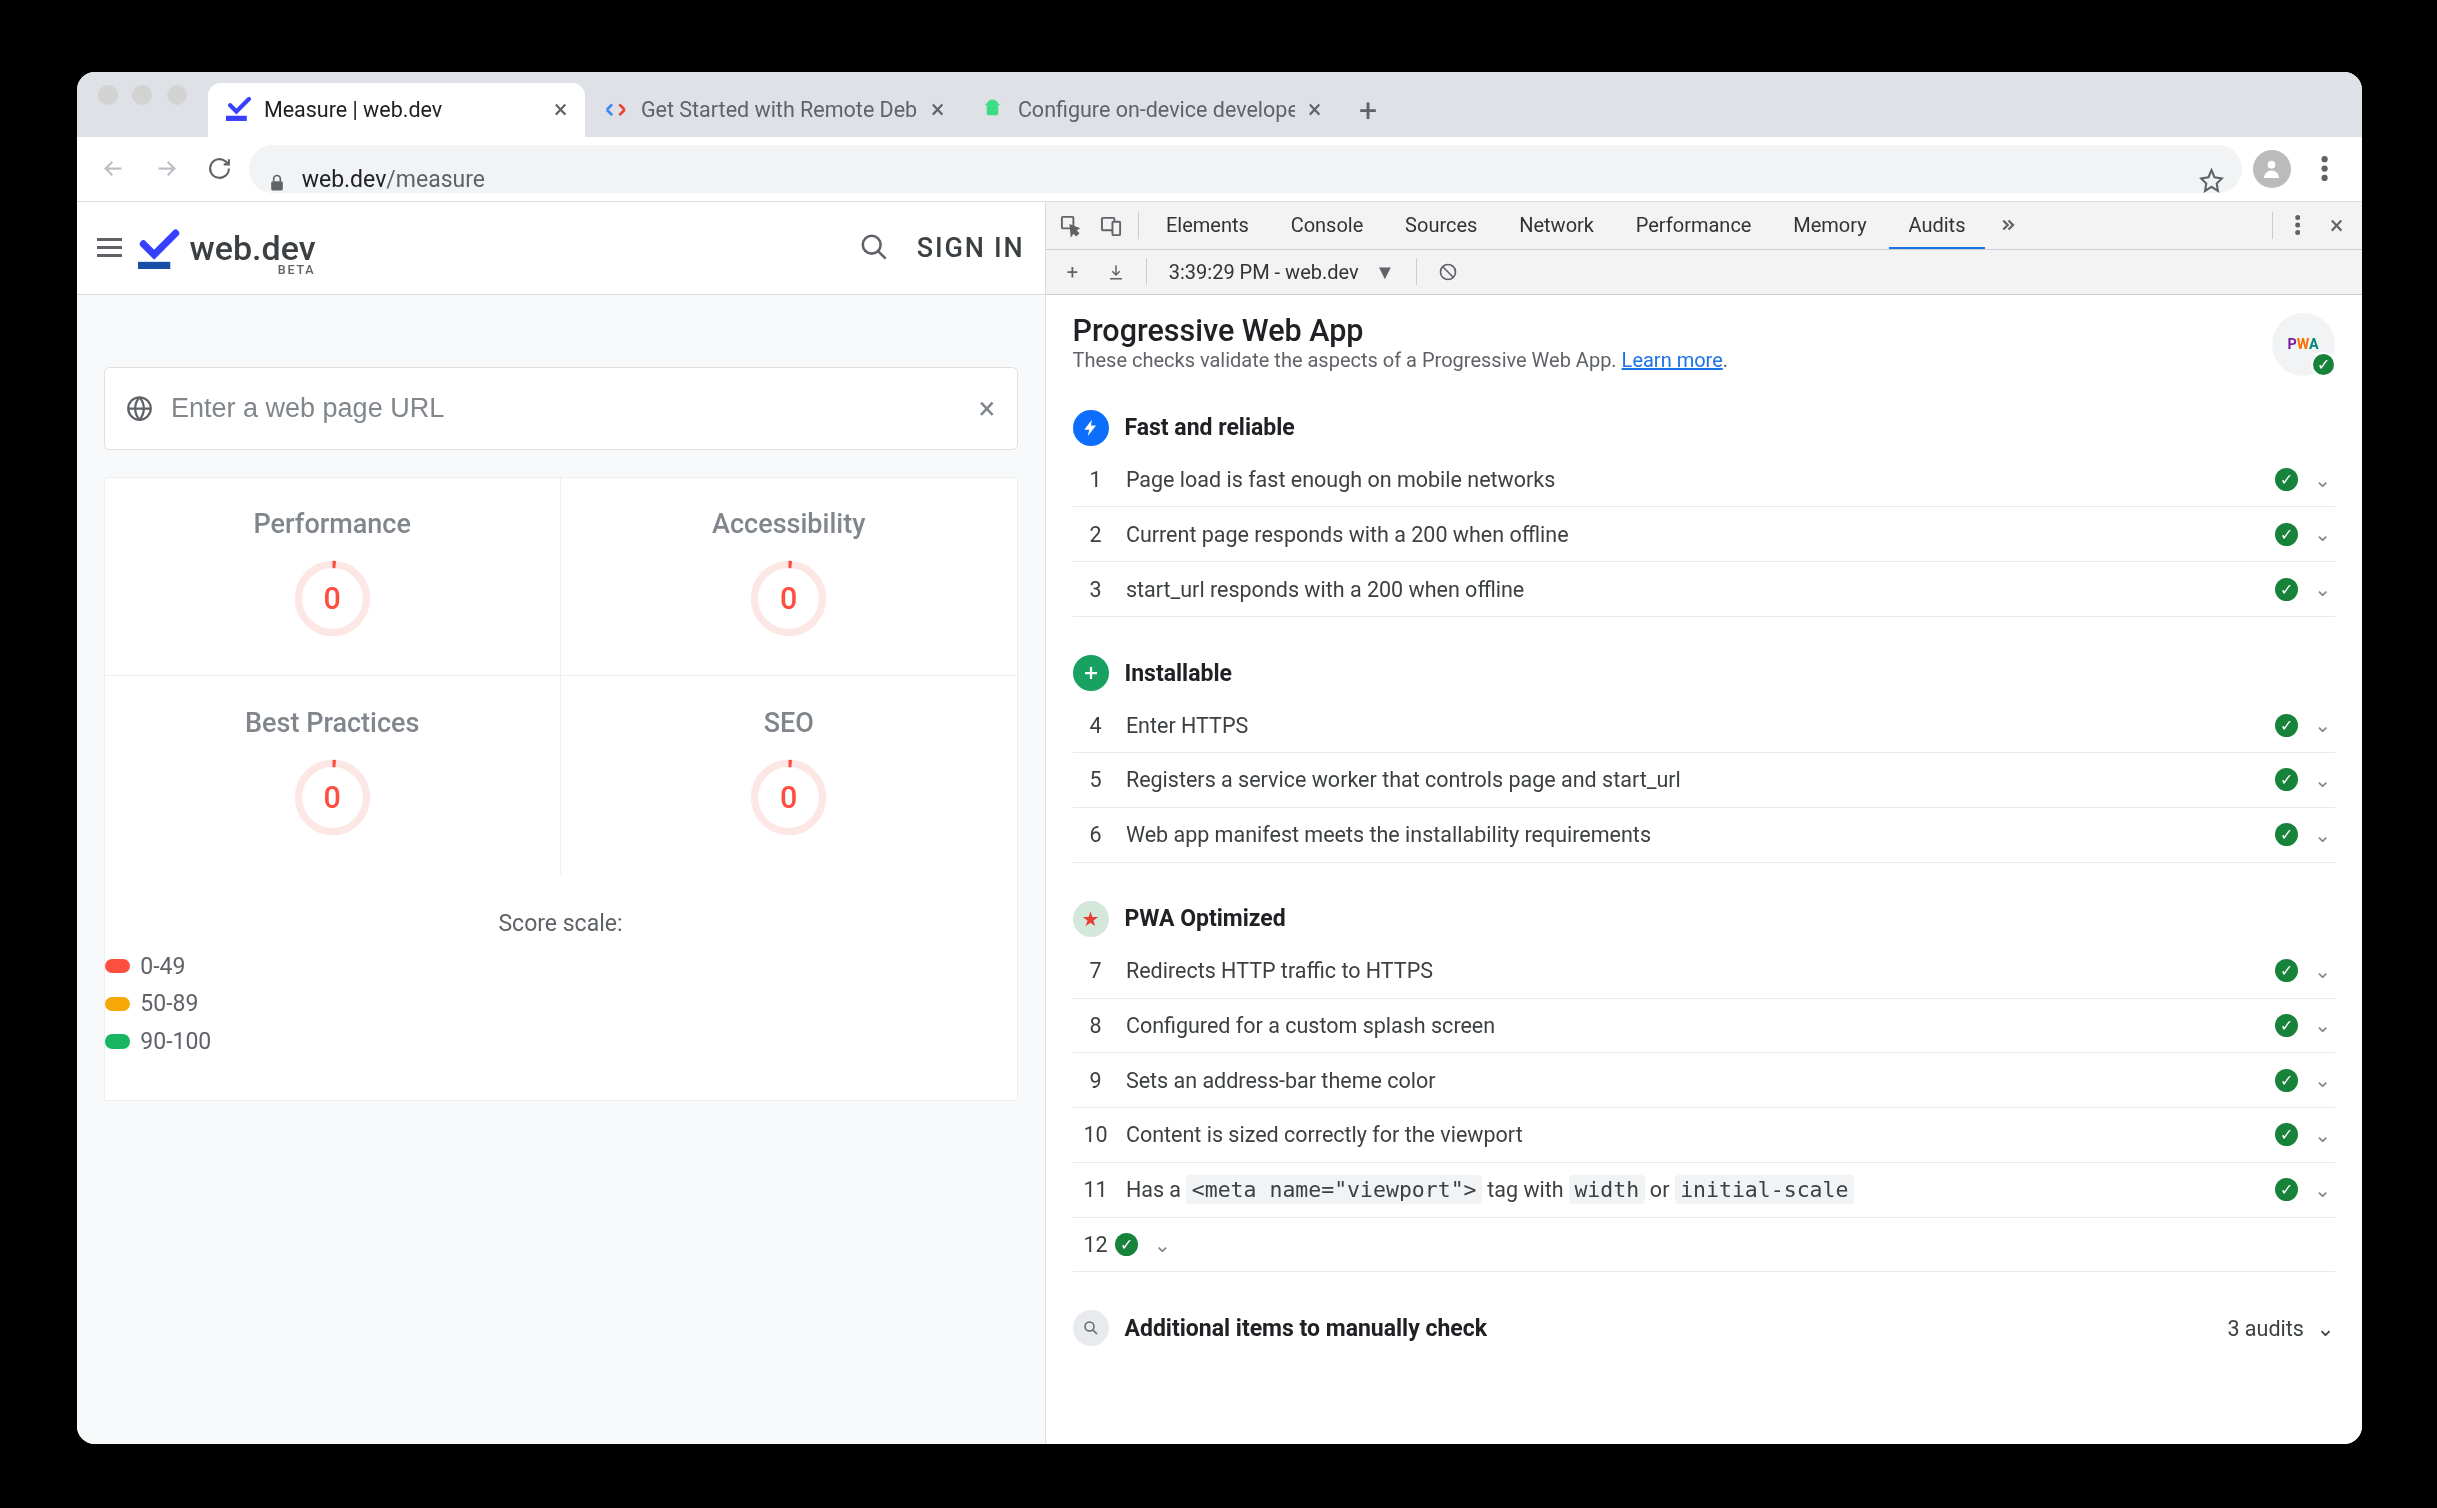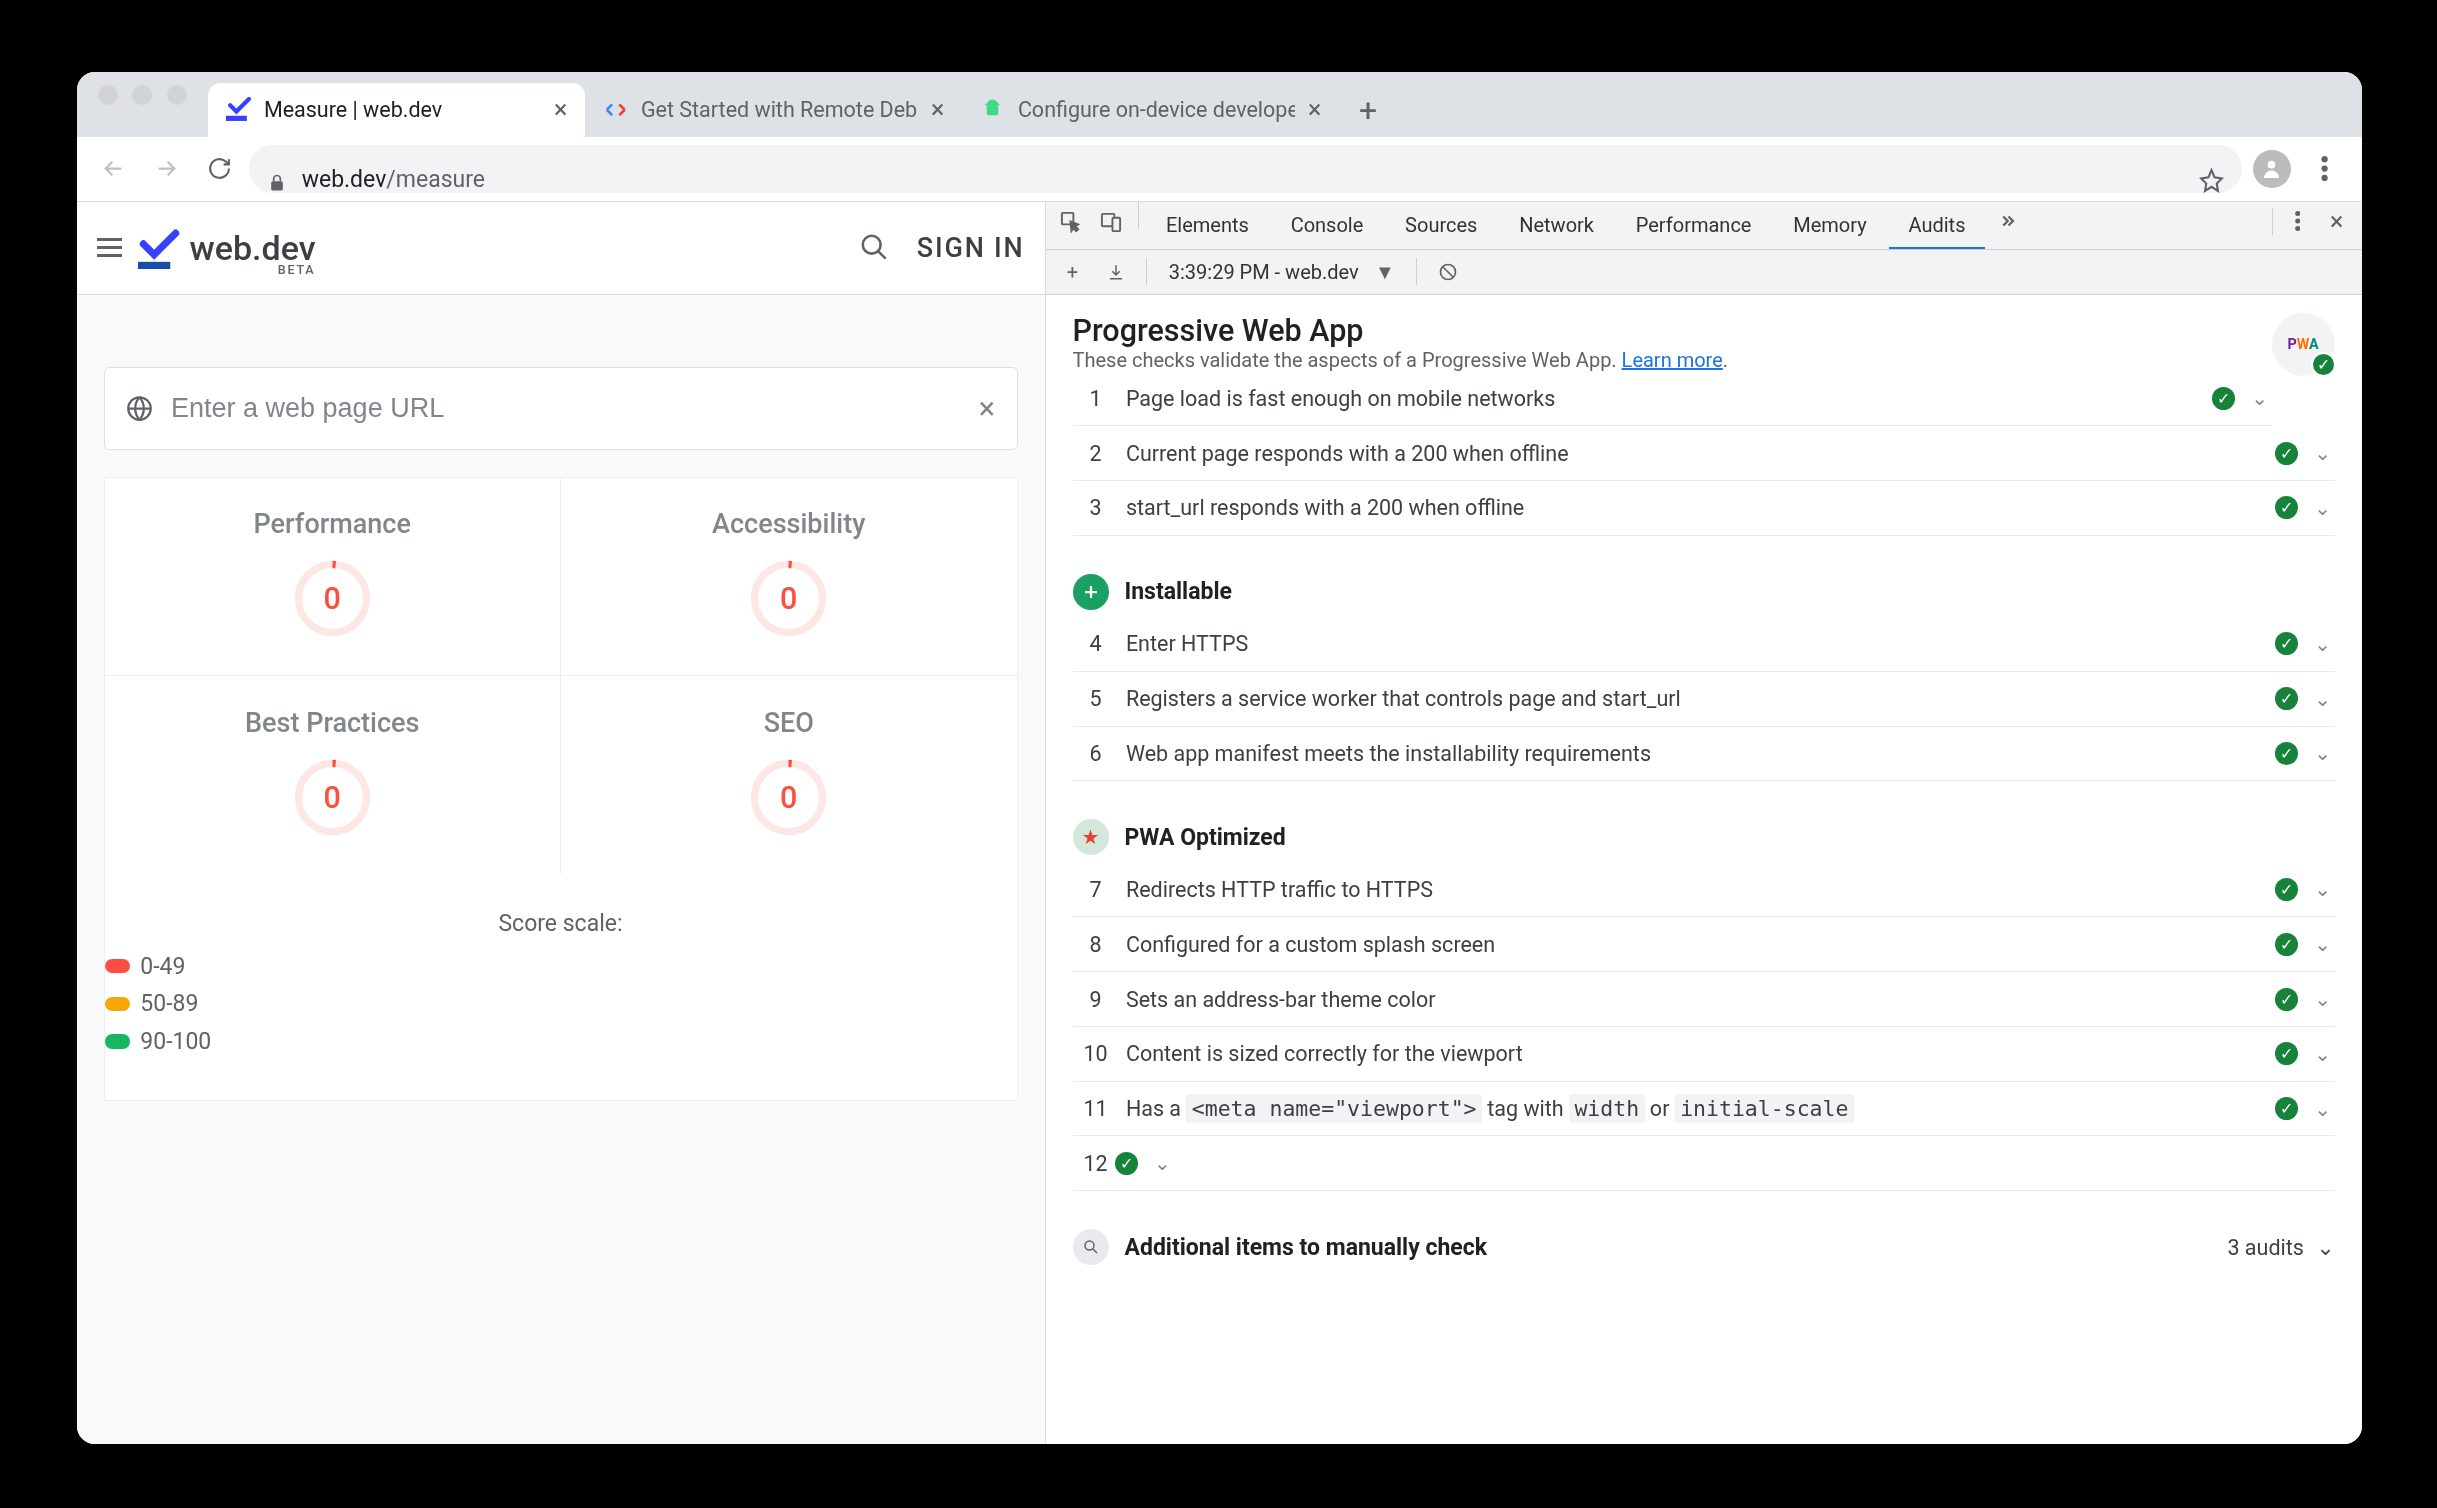--- a/index.html
+++ b/index.html
@@ -249,21 +249,21 @@
   .pill { width: 25px; height: 14.4px; border-radius: 7.2px; }
   .pill.red { background: #fc4f3f; }
   .pill.orange { background: #f6a809; }
   .pill.green { background: #18b663; }
 
   
   .dt-tabs {
     height: 48px;
     border-bottom: 0.9px solid #cacdd1;
     display: flex;
-    align-items: flex-start;
+    align-items: center;
     padding: 0 5.4px;
     color: #333;
     background:#f3f3f3;
     gap: 1.8px;
   }
   .dt-tabs .pick {
     width: 39px; height: 39px;
     display:flex;align-items:center;justify-content:center;
     color:#606367;
   }
@@ -640,20 +640,28 @@
           <div class="pwa-badge">
             <span class="txt"><span style="color:#7b1fa2">P</span><span style="color:#ff6f00">W</span><span style="color:#00897b">A</span></span>
             <span class="chk">✓</span>
           </div>
           <div class="dt-title">Progressive Web App</div>
           <div class="dt-sub">
             <span>These checks validate the aspects of a Progressive Web App. </span><a href="#">Learn more</a>.
           </div>
 
           <div id="sections">
+                <div class="section-head">
+                  <span class="section-badge blue">
+                    <svg width="20" height="20" viewBox="0 0 24 24" fill="#fff">
+                      <path d="M13 2L4 14h6l-2 8 10-13h-6z"></path>
+                    </svg>
+                  </span>
+                  <span class="section-title">Fast and reliable</span>
+                </div>
                 <div class="audit-row">
                   <span class="n">1</span>
                   <span class="t">Page load is fast enough on mobile networks</span>
                   <span class="ok">✓</span>
                   <span class="chev">⌄</span>
                 </div>
                 <div class="audit-row">
                   <span class="n">2</span>
                   <span class="t">Current page responds with a 200 when offline</span>
                   <span class="ok">✓</span>

